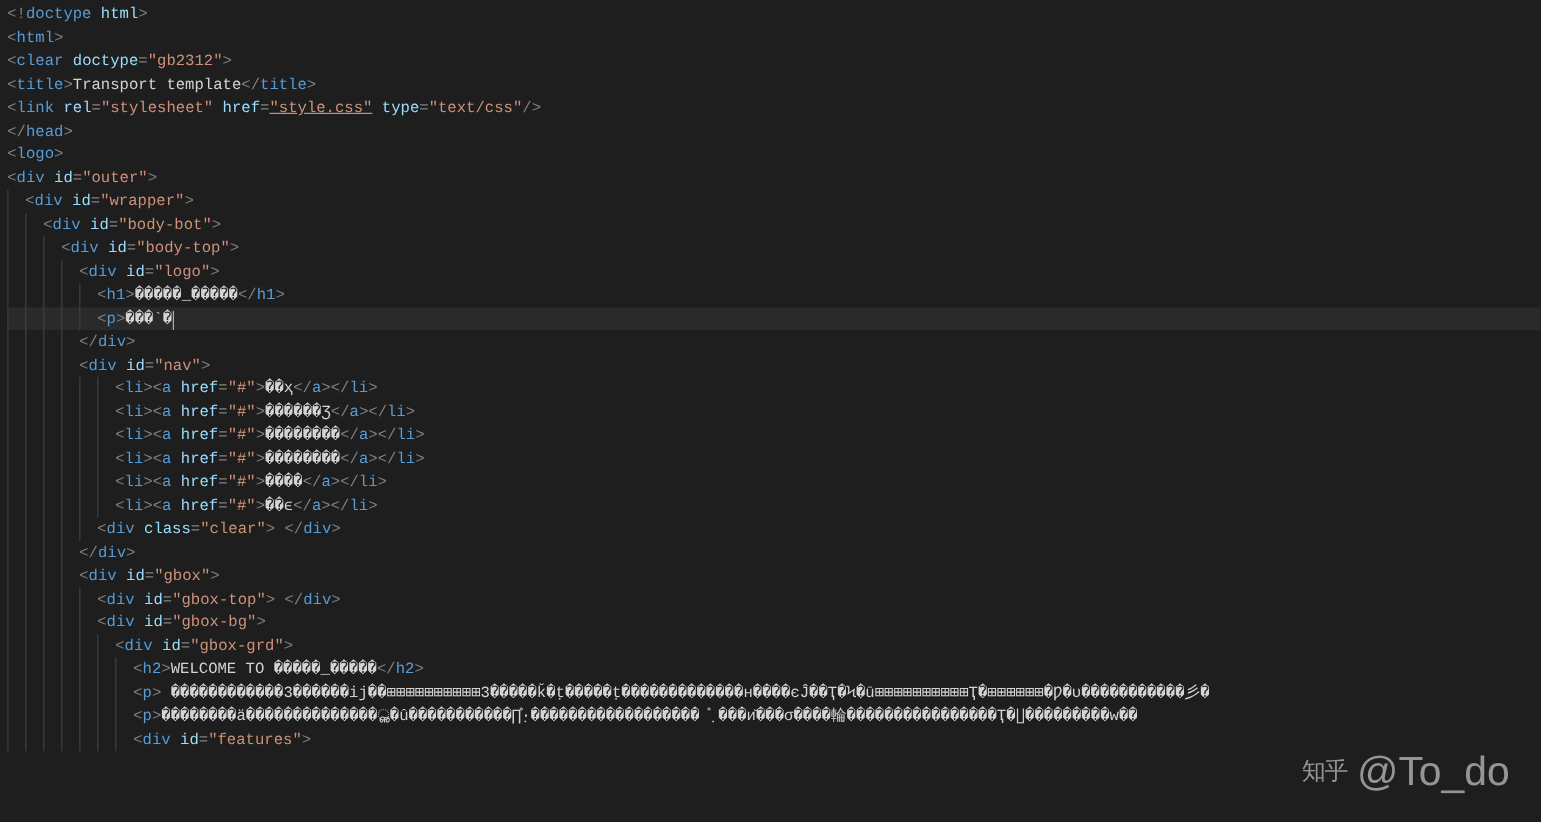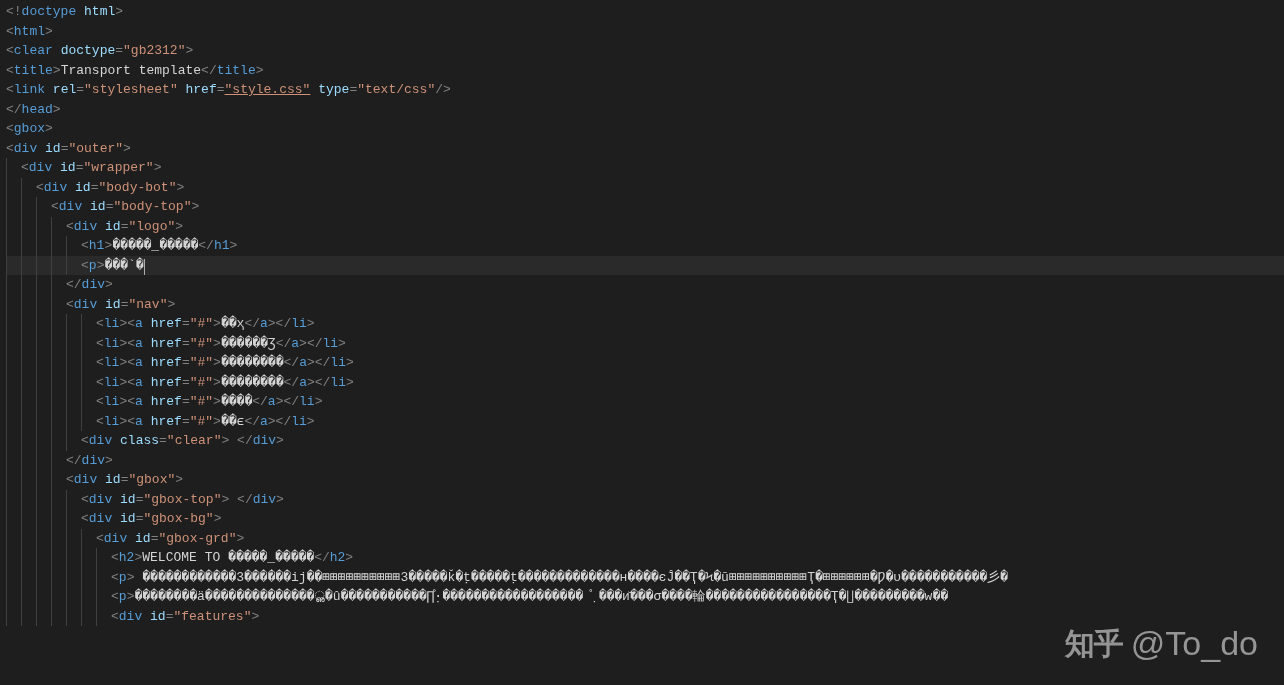--- a/index.html
+++ b/index.html
@@ -67,38 +67,38 @@
   color: #aaa;
   font-size: 34px;
   font-weight: 500;
   font-family: -apple-system, BlinkMacSystemFont, 'Segoe UI', sans-serif;
   opacity: 0.85;
   display: flex;
   align-items: center;
   gap: 8px;
 }
 .zhihu-logo {
-  font-weight: bold;
-  font-size: 30px;
+  font-weight: normal;
+  font-size: 20px;
   letter-spacing: -1px;
 }
 </style>
 </head>
 <body>
 
 <div class="editor">
   <div class="gutter"></div>
   <div class="code-area" id="code-area">
       <div class="line"><span class="guides"></span><span class="content"><span class="punct">&lt;!</span><span class="tag">doctype</span><span class="text"> </span><span class="attr">html</span><span class="punct">&gt;</span></span></div>
       <div class="line"><span class="guides"></span><span class="content"><span class="punct">&lt;</span><span class="tag">html</span><span class="punct">&gt;</span></span></div>
       <div class="line"><span class="guides"></span><span class="content"><span class="punct">&lt;</span><span class="tag">clear</span><span class="text"> </span><span class="attr">doctype</span><span class="punct">=</span><span class="str">"gb2312"</span><span class="punct">&gt;</span></span></div>
       <div class="line"><span class="guides"></span><span class="content"><span class="punct">&lt;</span><span class="tag">title</span><span class="punct">&gt;</span><span class="text">Transport template</span><span class="punct">&lt;/</span><span class="tag">title</span><span class="punct">&gt;</span></span></div>
       <div class="line"><span class="guides"></span><span class="content"><span class="punct">&lt;</span><span class="tag">link</span><span class="text"> </span><span class="attr">rel</span><span class="punct">=</span><span class="str">"stylesheet"</span><span class="text"> </span><span class="attr">href</span><span class="punct">=</span><span class="str underline">"style.css"</span><span class="text"> </span><span class="attr">type</span><span class="punct">=</span><span class="str">"text/css"</span><span class="punct">/</span><span class="punct">&gt;</span></span></div>
       <div class="line"><span class="guides"></span><span class="content"><span class="punct">&lt;/</span><span class="tag">head</span><span class="punct">&gt;</span></span></div>
-      <div class="line"><span class="guides"></span><span class="content"><span class="punct">&lt;</span><span class="tag">gbox</span><span class="punct">&gt;</span></span></div>
+      <div class="line"><span class="guides"></span><span class="content"><span class="punct">&lt;</span><span class="tag">logo</span><span class="punct">&gt;</span></span></div>
       <div class="line"><span class="guides"></span><span class="content"><span class="punct">&lt;</span><span class="tag">div</span><span class="text"> </span><span class="attr">id</span><span class="punct">=</span><span class="str">"outer"</span><span class="punct">&gt;</span></span></div>
       <div class="line"><span class="guides"><span class="guide"></span></span><span class="content"><span class="punct">&lt;</span><span class="tag">div</span><span class="text"> </span><span class="attr">id</span><span class="punct">=</span><span class="str">"wrapper"</span><span class="punct">&gt;</span></span></div>
       <div class="line"><span class="guides"><span class="guide"></span><span class="guide"></span></span><span class="content"><span class="punct">&lt;</span><span class="tag">div</span><span class="text"> </span><span class="attr">id</span><span class="punct">=</span><span class="str">"body-bot"</span><span class="punct">&gt;</span></span></div>
       <div class="line"><span class="guides"><span class="guide"></span><span class="guide"></span><span class="guide"></span></span><span class="content"><span class="punct">&lt;</span><span class="tag">div</span><span class="text"> </span><span class="attr">id</span><span class="punct">=</span><span class="str">"body-top"</span><span class="punct">&gt;</span></span></div>
       <div class="line"><span class="guides"><span class="guide"></span><span class="guide"></span><span class="guide"></span><span class="guide"></span></span><span class="content"><span class="punct">&lt;</span><span class="tag">div</span><span class="text"> </span><span class="attr">id</span><span class="punct">=</span><span class="str">"logo"</span><span class="punct">&gt;</span></span></div>
       <div class="line"><span class="guides"><span class="guide"></span><span class="guide"></span><span class="guide"></span><span class="guide"></span><span class="guide"></span></span><span class="content"><span class="punct">&lt;</span><span class="tag">h1</span><span class="punct">&gt;</span><span class="text">�����_�����</span><span class="punct">&lt;/</span><span class="tag">h1</span><span class="punct">&gt;</span></span></div>
       <div class="line current-line"><span class="guides"><span class="guide"></span><span class="guide"></span><span class="guide"></span><span class="guide"></span><span class="guide"></span></span><span class="content"><span class="punct">&lt;</span><span class="tag">p</span><span class="punct">&gt;</span><span class="text">���`�</span><span class="cursor"></span></span></div>
       <div class="line"><span class="guides"><span class="guide"></span><span class="guide"></span><span class="guide"></span><span class="guide"></span></span><span class="content"><span class="punct">&lt;/</span><span class="tag">div</span><span class="punct">&gt;</span></span></div>
       <div class="line"><span class="guides"><span class="guide"></span><span class="guide"></span><span class="guide"></span><span class="guide"></span></span><span class="content"><span class="punct">&lt;</span><span class="tag">div</span><span class="text"> </span><span class="attr">id</span><span class="punct">=</span><span class="str">"nav"</span><span class="punct">&gt;</span></span></div>
       <div class="line"><span class="guides"><span class="guide"></span><span class="guide"></span><span class="guide"></span><span class="guide"></span><span class="guide"></span><span class="guide"></span></span><span class="content"><span class="punct">&lt;</span><span class="tag">li</span><span class="punct">&gt;&lt;</span><span class="tag">a</span><span class="text"> </span><span class="attr">href</span><span class="punct">=</span><span class="str">"#"</span><span class="punct">&gt;</span><span class="text">��ҳ</span><span class="punct">&lt;/</span><span class="tag">a</span><span class="punct">&gt;&lt;/</span><span class="tag">li</span><span class="punct">&gt;</span></span></div>

